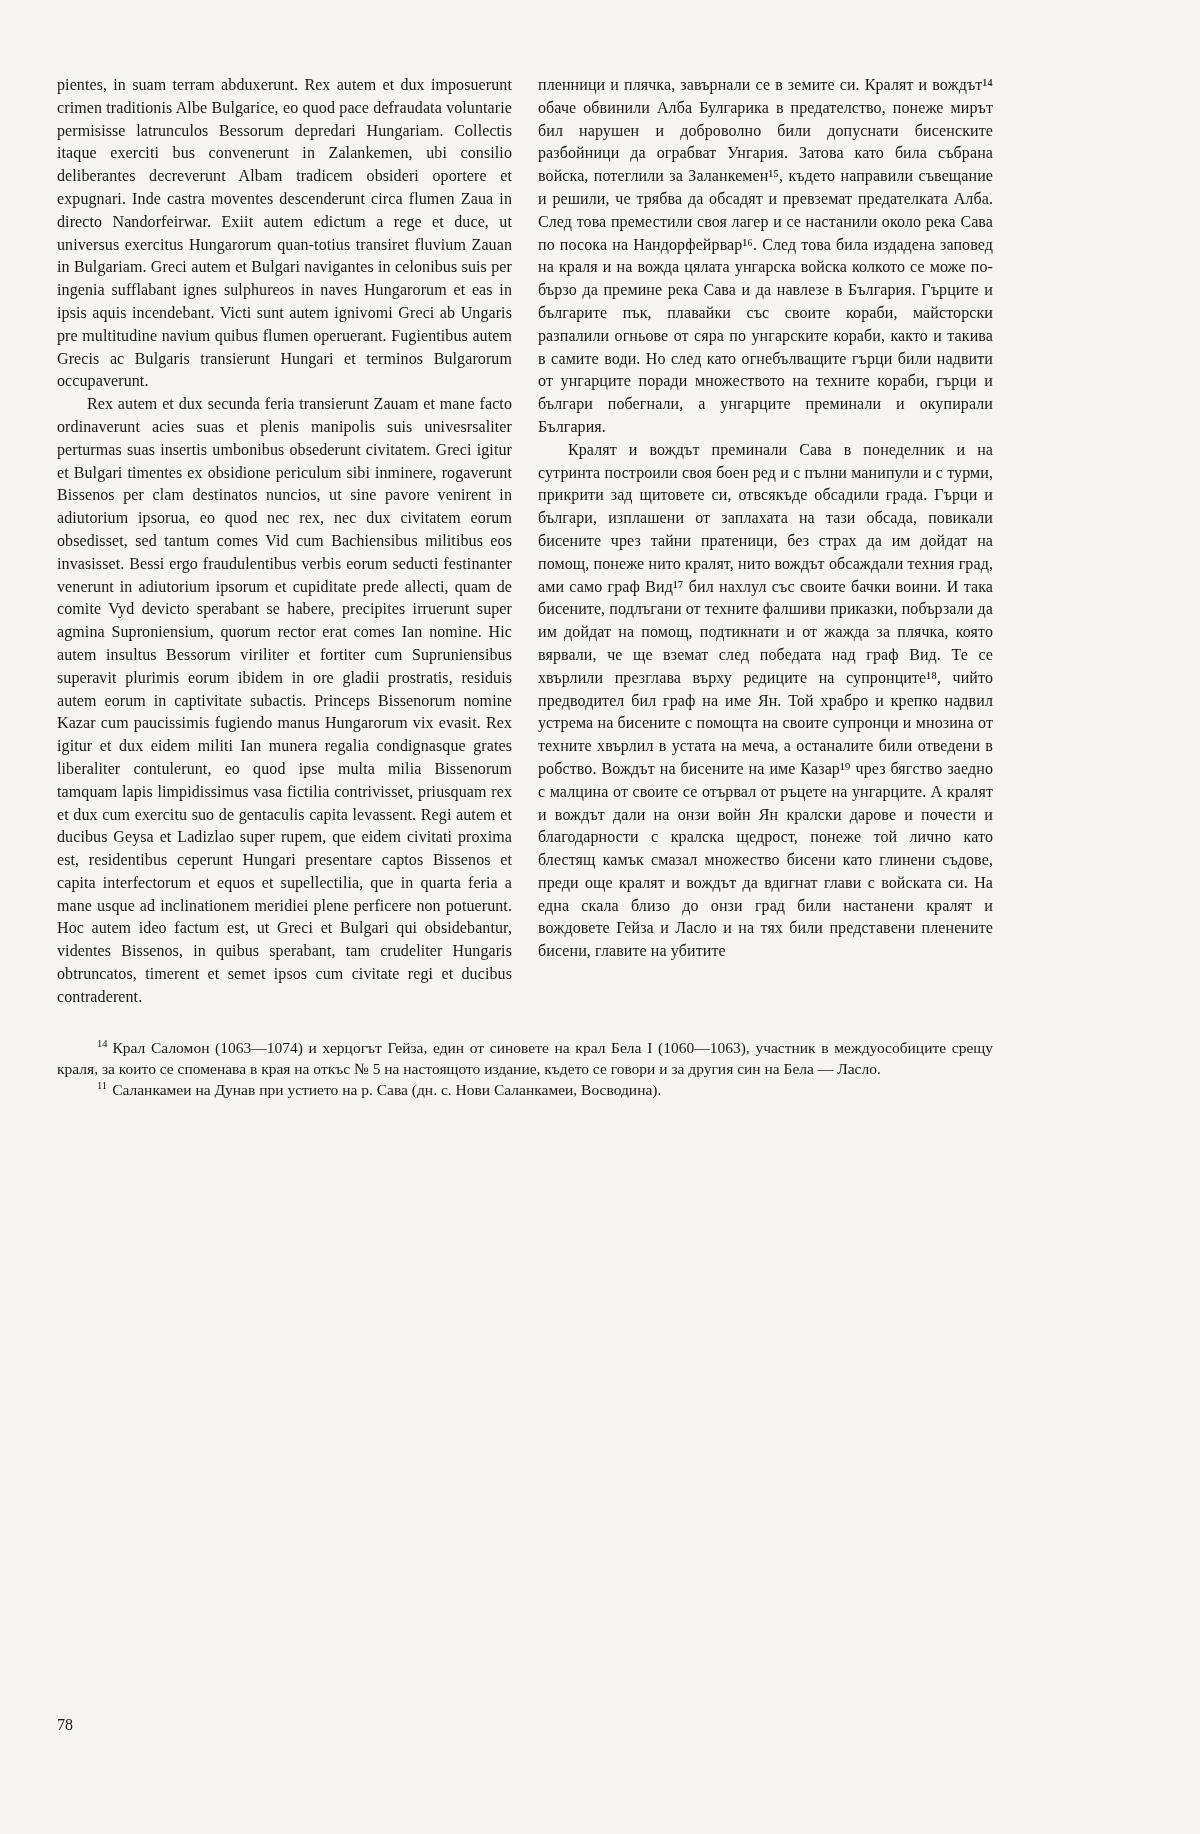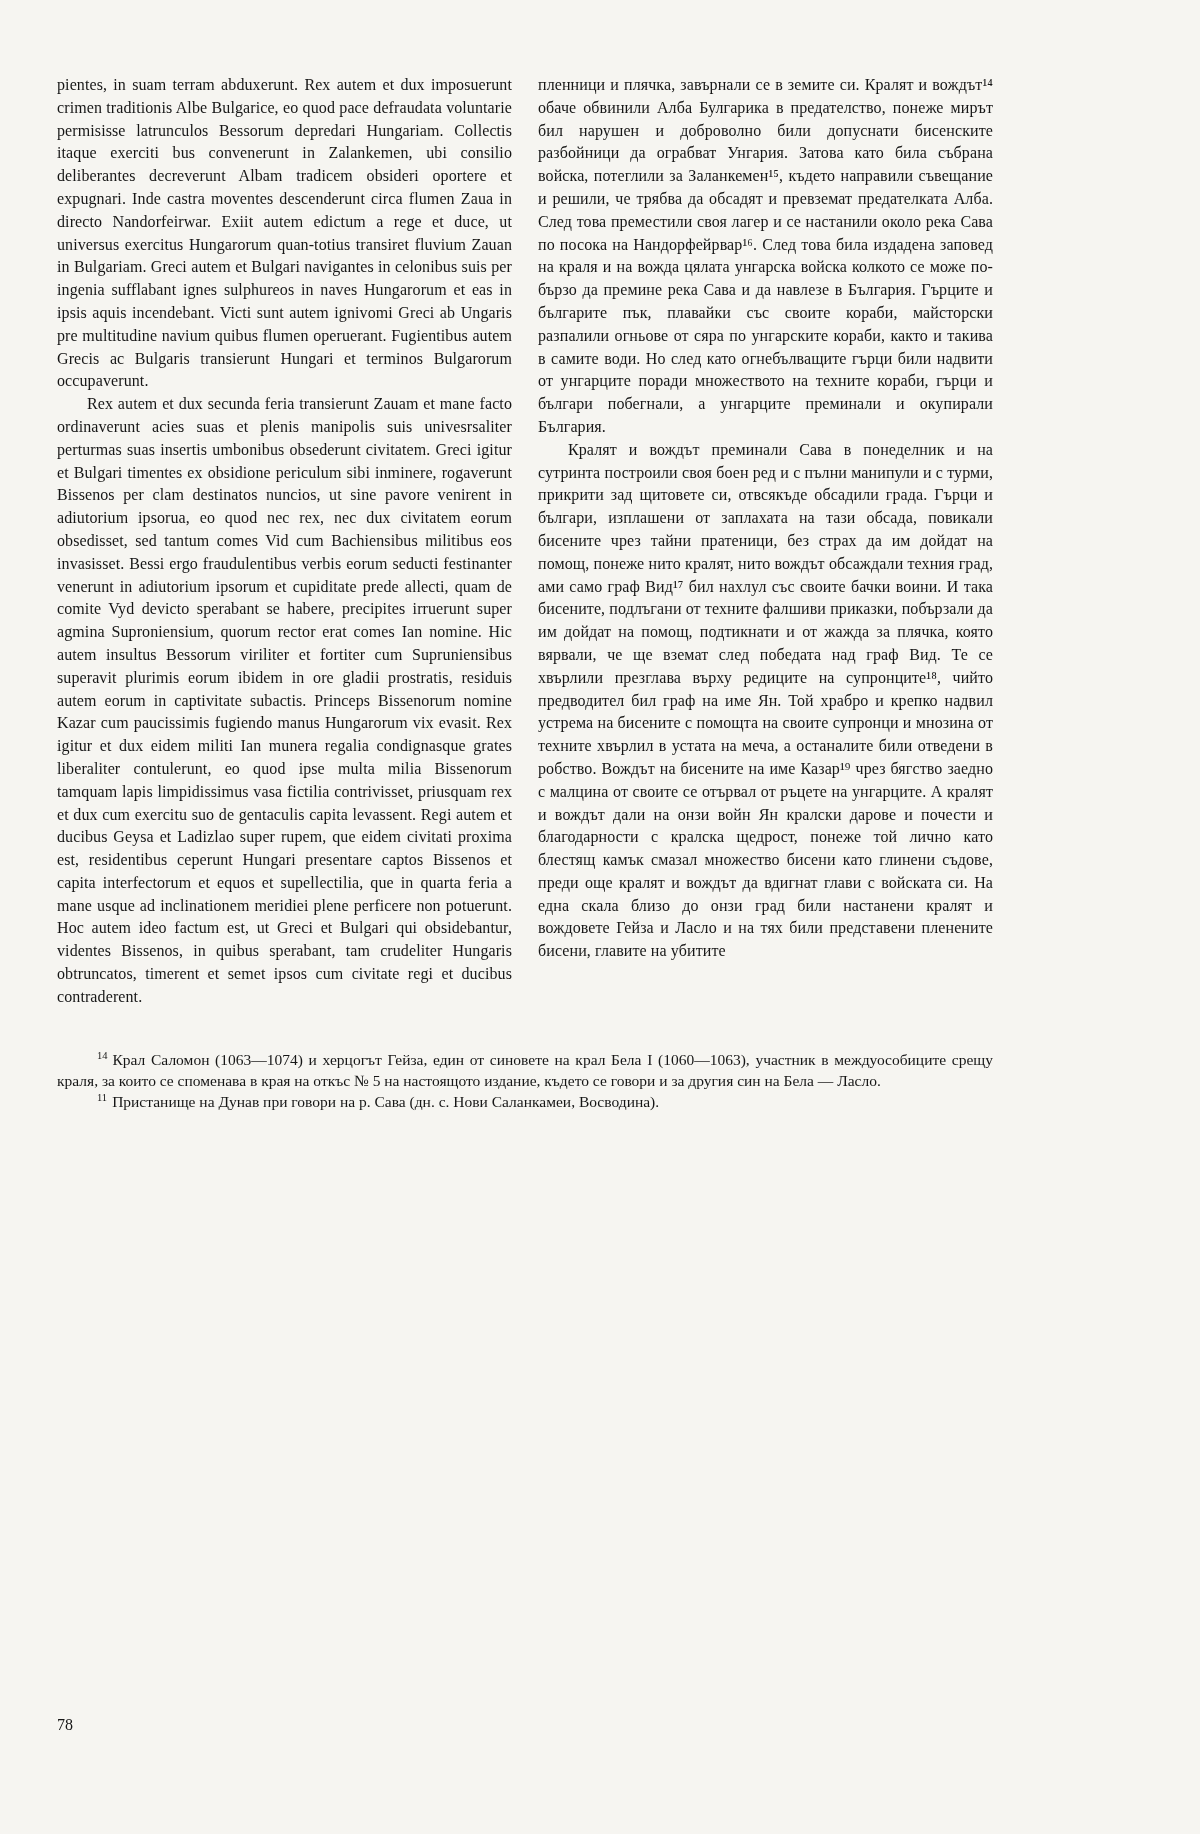--- a/index.html
+++ b/index.html
@@ -32,21 +32,21 @@
     line-height: 22.8px;
     letter-spacing: 0.1px;
   }
   .col p {
     margin: 0;
   }
   .col p.indent {
     text-indent: 30px;
   }
   .footnotes {
-    margin-top: 40px;
+    margin-top: 28px;
     width: 936px;
     font-size: 15.5px;
     line-height: 21px;
     text-align: justify;
   }
   .footnote {
     margin: 0;
     text-indent: 40px;
   }
   .footnote sup {
@@ -73,18 +73,18 @@
         <p class="indent">Rex autem et dux secunda feria transierunt Zauam et mane facto ordinaverunt acies suas et plenis manipolis suis univesrsaliter perturmas suas insertis umbonibus obsederunt civitatem. Greci igitur et Bulgari timentes ex obsidione periculum sibi inminere, rogaverunt Bissenos per clam destinatos nuncios, ut sine pavore venirent in adiutorium ipsorua, eo quod nec rex, nec dux civitatem eorum obsedisset, sed tantum comes Vid cum Bachiensibus militibus eos invasisset. Bessi ergo fraudulentibus verbis eorum seducti festinanter venerunt in adiutorium ipsorum et cupiditate prede allecti, quam de comite Vyd devicto sperabant se habere, precipites irruerunt super agmina Suproniensium, quorum rector erat comes Ian nomine. Hic autem insultus Bessorum viriliter et fortiter cum Supruniensibus superavit plurimis eorum ibidem in ore gladii prostratis, residuis autem eorum in captivitate subactis. Princeps Bissenorum nomine Kazar cum paucissimis fugiendo manus Hungarorum vix evasit. Rex igitur et dux eidem militi Ian munera regalia condignasque grates liberaliter contulerunt, eo quod ipse multa milia Bissenorum tamquam lapis limpidissimus vasa fictilia contrivisset, priusquam rex et dux cum exercitu suo de gentaculis capita levassent. Regi autem et ducibus Geysa et Ladizlao super rupem, que eidem civitati proxima est, residentibus ceperunt Hungari presentare captos Bissenos et capita interfectorum et equos et supellectilia, que in quarta feria a mane usque ad inclinationem meridiei plene perficere non potuerunt. Hoc autem ideo factum est, ut Greci et Bulgari qui obsidebantur, videntes Bissenos, in quibus sperabant, tam crudeliter Hungaris obtruncatos, timerent et semet ipsos cum civitate regi et ducibus contraderent.</p>
       </div>
       <div class="col">
         <p class="cont">пленници и плячка, завърнали се в земите си. Кралят и вождът¹⁴ обаче обвинили Алба Булгарика в предателство, понеже мирът бил нарушен и доброволно били допуснати бисенските разбойници да ограбват Унгария. Затова като била събрана войска, потеглили за Заланкемен¹⁵, където направили съвещание и решили, че трябва да обсадят и превземат предателката Алба. След това преместили своя лагер и се настанили около река Сава по посока на Нандорфейрвар¹⁶. След това била издадена заповед на краля и на вожда цялата унгарска войска колкото се може по-бързо да премине река Сава и да навлезе в България. Гърците и българите пък, плавайки със своите кораби, майсторски разпалили огньове от сяра по унгарските кораби, както и такива в самите води. Но след като огнебълващите гърци били надвити от унгарците поради множеството на техните кораби, гърци и българи побегнали, а унгарците преминали и окупирали България.</p>
         <p class="indent">Кралят и вождът преминали Сава в понеделник и на сутринта построили своя боен ред и с пълни манипули и с турми, прикрити зад щитовете си, отвсякъде обсадили града. Гърци и българи, изплашени от заплахата на тази обсада, повикали бисените чрез тайни пратеници, без страх да им дойдат на помощ, понеже нито кралят, нито вождът обсаждали техния град, ами само граф Вид¹⁷ бил нахлул със своите бачки воини. И така бисените, подлъгани от техните фалшиви приказки, побързали да им дойдат на помощ, подтикнати и от жажда за плячка, която вярвали, че ще вземат след победата над граф Вид. Те се хвърлили презглава върху редиците на супронците¹⁸, чийто предводител бил граф на име Ян. Той храбро и крепко надвил устрема на бисените с помощта на своите супронци и мнозина от техните хвърлил в устата на меча, а останалите били отведени в робство. Вождът на бисените на име Казар¹⁹ чрез бягство заедно с малцина от своите се отървал от ръцете на унгарците. А кралят и вождът дали на онзи войн Ян кралски дарове и почести и благодарности с кралска щедрост, понеже той лично като блестящ камък смазал множество бисени като глинени съдове, преди още кралят и вождът да вдигнат глави с войската си. На една скала близо до онзи град били настанени кралят и вождовете Гейза и Ласло и на тях били представени пленените бисени, главите на убитите</p>
       </div>
     </div>
 
     <div class="footnotes">
       <p class="footnote"><sup>14</sup><span>Крал Саломон (1063—1074) и херцогът Гейза, един от синовете на крал Бела I (1060—1063), участник в междуособиците срещу краля, за които се споменава в края на откъс № 5 на настоящото издание, където се говори и за другия син на Бела — Ласло.</span></p>
-      <p class="footnote"><sup>11</sup><span>Пристанище на Дунав при говори на р. Сава (дн. с. Нови Саланкамеи, Восводина).</span></p>
+      <p class="footnote"><sup>11</sup><span>Саланкамеи на Дунав при устието на р. Сава (дн. с. Нови Саланкамеи, Восводина).</span></p>
     </div>
   </div>
 
   <div class="page-number">78</div>
 </div>
 
 </body></html>

